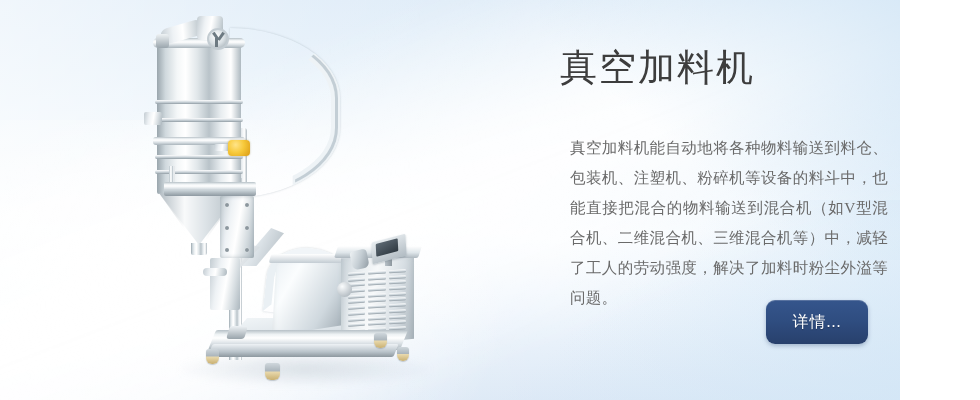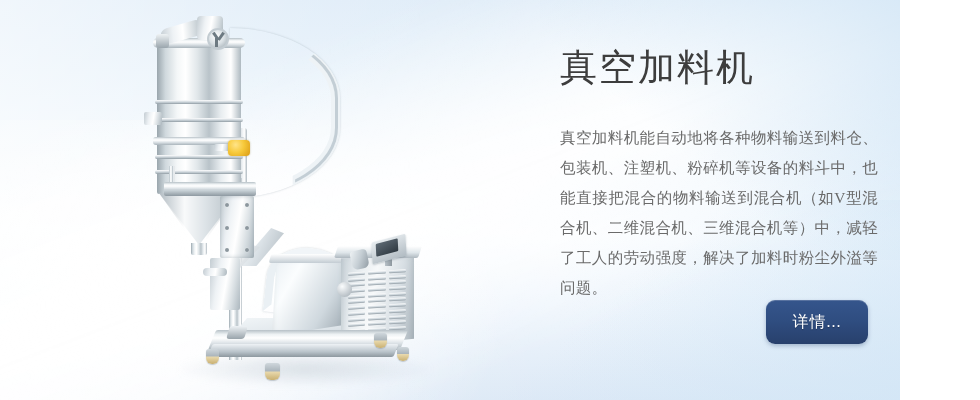--- a/index.html
+++ b/index.html
@@ -513,21 +513,21 @@
     letter-spacing: 2px;
     color: #3d3d3d;
     line-height: 1.1;
     white-space: nowrap;
   }
   .desc {
     position: absolute;
     top: 123px;
     left: 0;
     width: 318px;
-    margin: 0;
+    margin: 10px;
     font-size: 15.5px;
     line-height: 30px;
     color: #6a6a6a;
     text-align: justify;
     text-justify: inter-ideograph;
     letter-spacing: 0.2px;
   }
   .cta {
     position: absolute;
     left: 206px;

